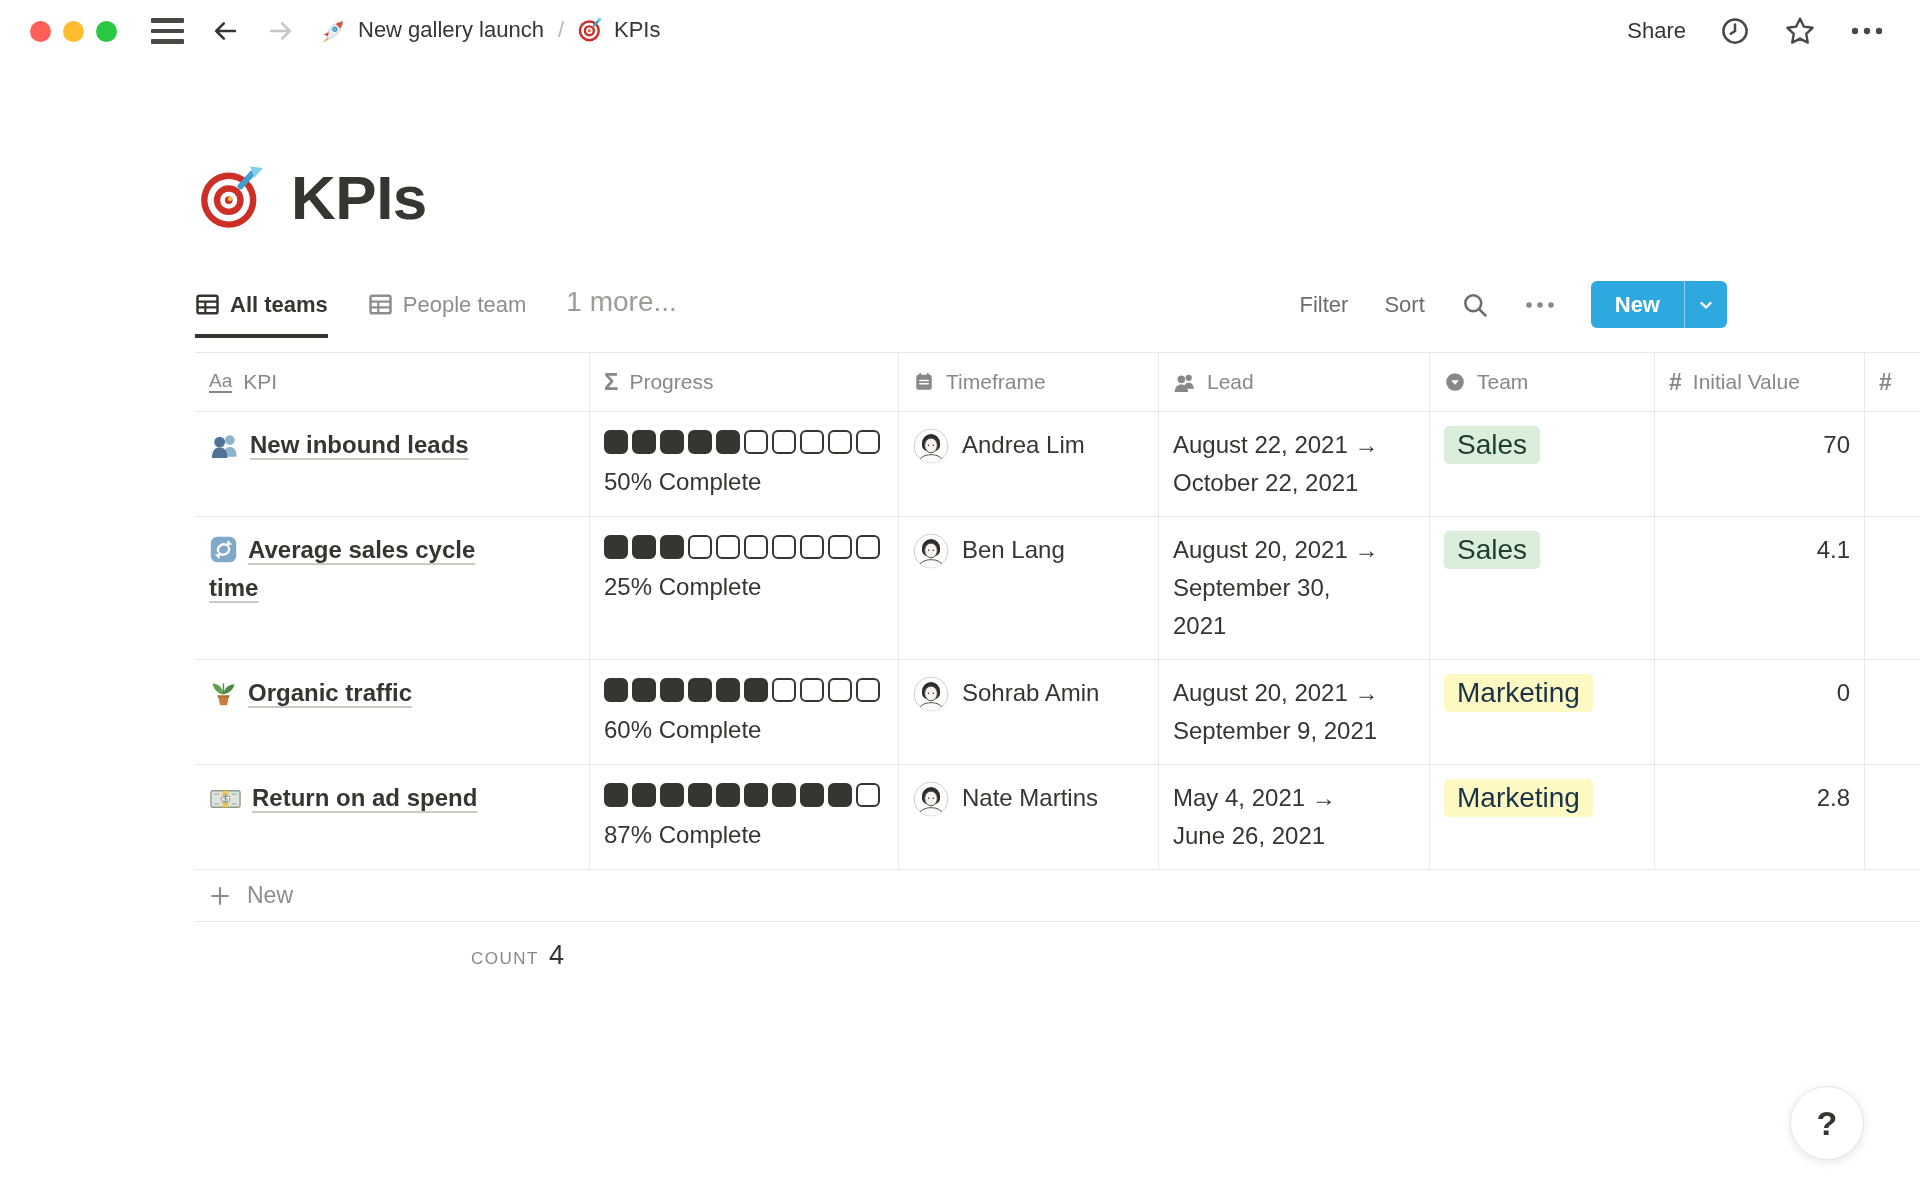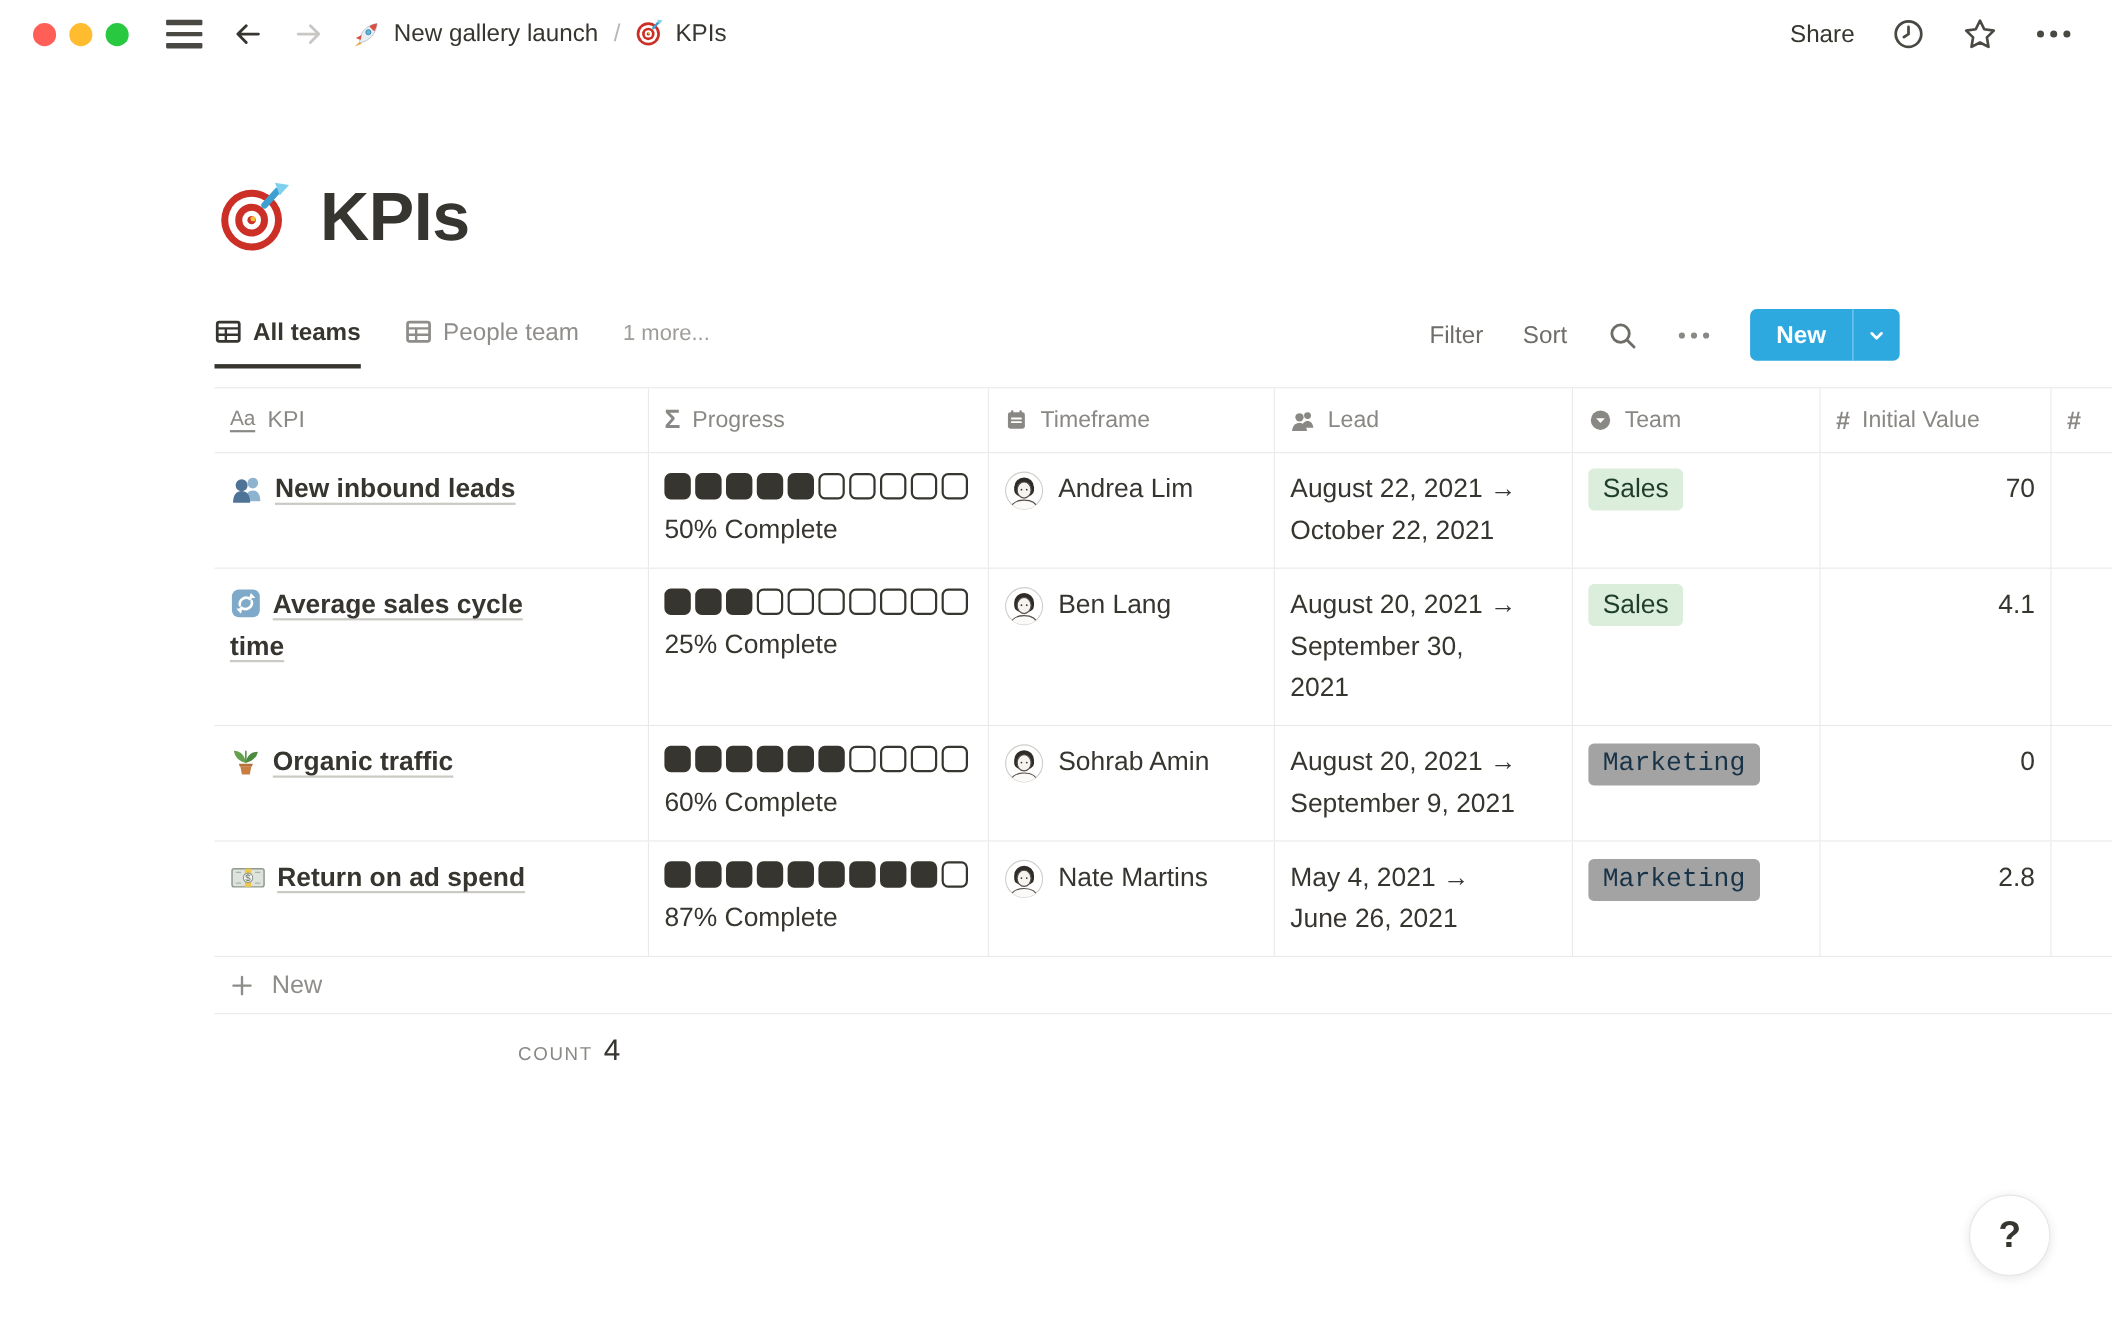--- a/index.html
+++ b/index.html
@@ -28,21 +28,21 @@
   
   .content{ padding-left:195px; }
   .page-title{ margin:100px 0 0 0; display:flex; align-items:center; gap:24px; }
   .page-title .emoji{ display:inline-flex; margin-left:4px; }
   .page-title h1{ margin:0; font-size:62px; font-weight:700; letter-spacing:-0.5px; }
   
   .toolbar{ margin-top:48px; display:flex; align-items:center; padding-right:193px; }
   .tabs{ display:flex; align-items:flex-end; gap:40px;justify-content:space-between; }
   .tab{ display:flex; align-items:center; gap:10px; font-size:22px; padding-bottom:16px; cursor:pointer; color:#8f8d89; }
   .tab.active{ color:#37352F; font-weight:700; border-bottom:4px solid #37352F; margin-bottom:-4px; }
-  .more-views{ font-size:20px; color:#9e9c97; padding-bottom:16px; cursor:pointer; }
+  .more-views{ font-size:28px; color:#9e9c97; padding-bottom:16px; cursor:pointer; }
   .controls{ margin-left:auto; display:flex; align-items:center; gap:36px; padding-bottom:10px; }
   .ctrl-label{ font-size:22px; color:#6f6d68; cursor:pointer; }
   .new-btn{ display:flex; align-items:stretch; background:#2EA9DF; border-radius:6px; overflow:hidden; height:47px; cursor:pointer; }
   .new-btn .main{ color:#fff; font-size:22px; font-weight:700; display:flex; align-items:center; padding:0 24px; }
   .new-btn .divider{ width:1px; background:rgba(255,255,255,0.45); margin:0; }
   .new-btn .chev{ display:flex; align-items:center; padding:0 11px; }
   
   .table{ margin-top:14px; }
   .t-header, .t-row{ display:grid; grid-template-columns:395px 309px 260px 271px 225px 210px 55px; }
   .t-header{ border-top:1px solid #e9e9e7; border-bottom:1px solid #e9e9e7; }
@@ -58,23 +58,23 @@
   .kpi-line{ display:inline-block; max-width:305px; }
   .row-icon{ display:inline-flex; vertical-align:-6px; margin-right:10px; }
   .kpi-link{ font-weight:700; text-decoration:underline; text-decoration-color:#cbc9c4; text-decoration-thickness:2px; text-underline-offset:5px; cursor:pointer; }
   .squares{ display:flex; gap:4px; align-items:center; padding-top:4px; }
   .square{ width:24px; height:24px; border-radius:6px; border:2.5px solid #37352F; background:#fff; }
   .square.filled{ background:#37352F; }
   .p-label{ margin-top:9px; }
   .c-lead{ display:flex; align-items:flex-start; gap:13px; }
   .avatar{ display:inline-flex; margin-top:2px; flex:none; }
   .c-time span{ display:inline-block; max-width:208px; }
-  .tag{ display:inline-block; padding:2px 13px; border-radius:5px; font-size:24px; line-height:34px; }
+  .tag{ display:inline-block; padding:2px 13px; border-radius:5px; font-size:28px; line-height:34px; }
   .tag-green{ background:#DBEDDB; color:#1F3D2B; }
-  .tag-blue{ background:#a3a3a3; color:#183347;font-family:Liberation Mono, monospace; }
+  .tag-blue{ background:#fef9c3; color:#183347; }
   .c-init{ text-align:right; }
   
   .new-row{ display:flex; align-items:center; gap:15px; padding:12px 0 12px 13px; border-bottom:1px solid #e9e9e7; color:#8f8d89; font-size:23px; cursor:pointer; }
   .calc-row{ width:395px; text-align:right; padding:18px 26px 0 0; cursor:pointer; }
   .calc-row .calc-label{ font-size:17px; letter-spacing:1.5px; color:#8a8884; margin-right:10px; }
   .calc-row .calc-value{ font-size:27px; color:#37352F; }
   
   .help-btn{ position:absolute; left:1790px; top:1086px; width:74px; height:74px; border-radius:50%;
     background:#fff; border:1px solid #e7e6e3; box-shadow:0 2px 10px rgba(0,0,0,0.10);
     display:flex; align-items:center; justify-content:center; font-size:34px; font-weight:600; cursor:pointer; }

